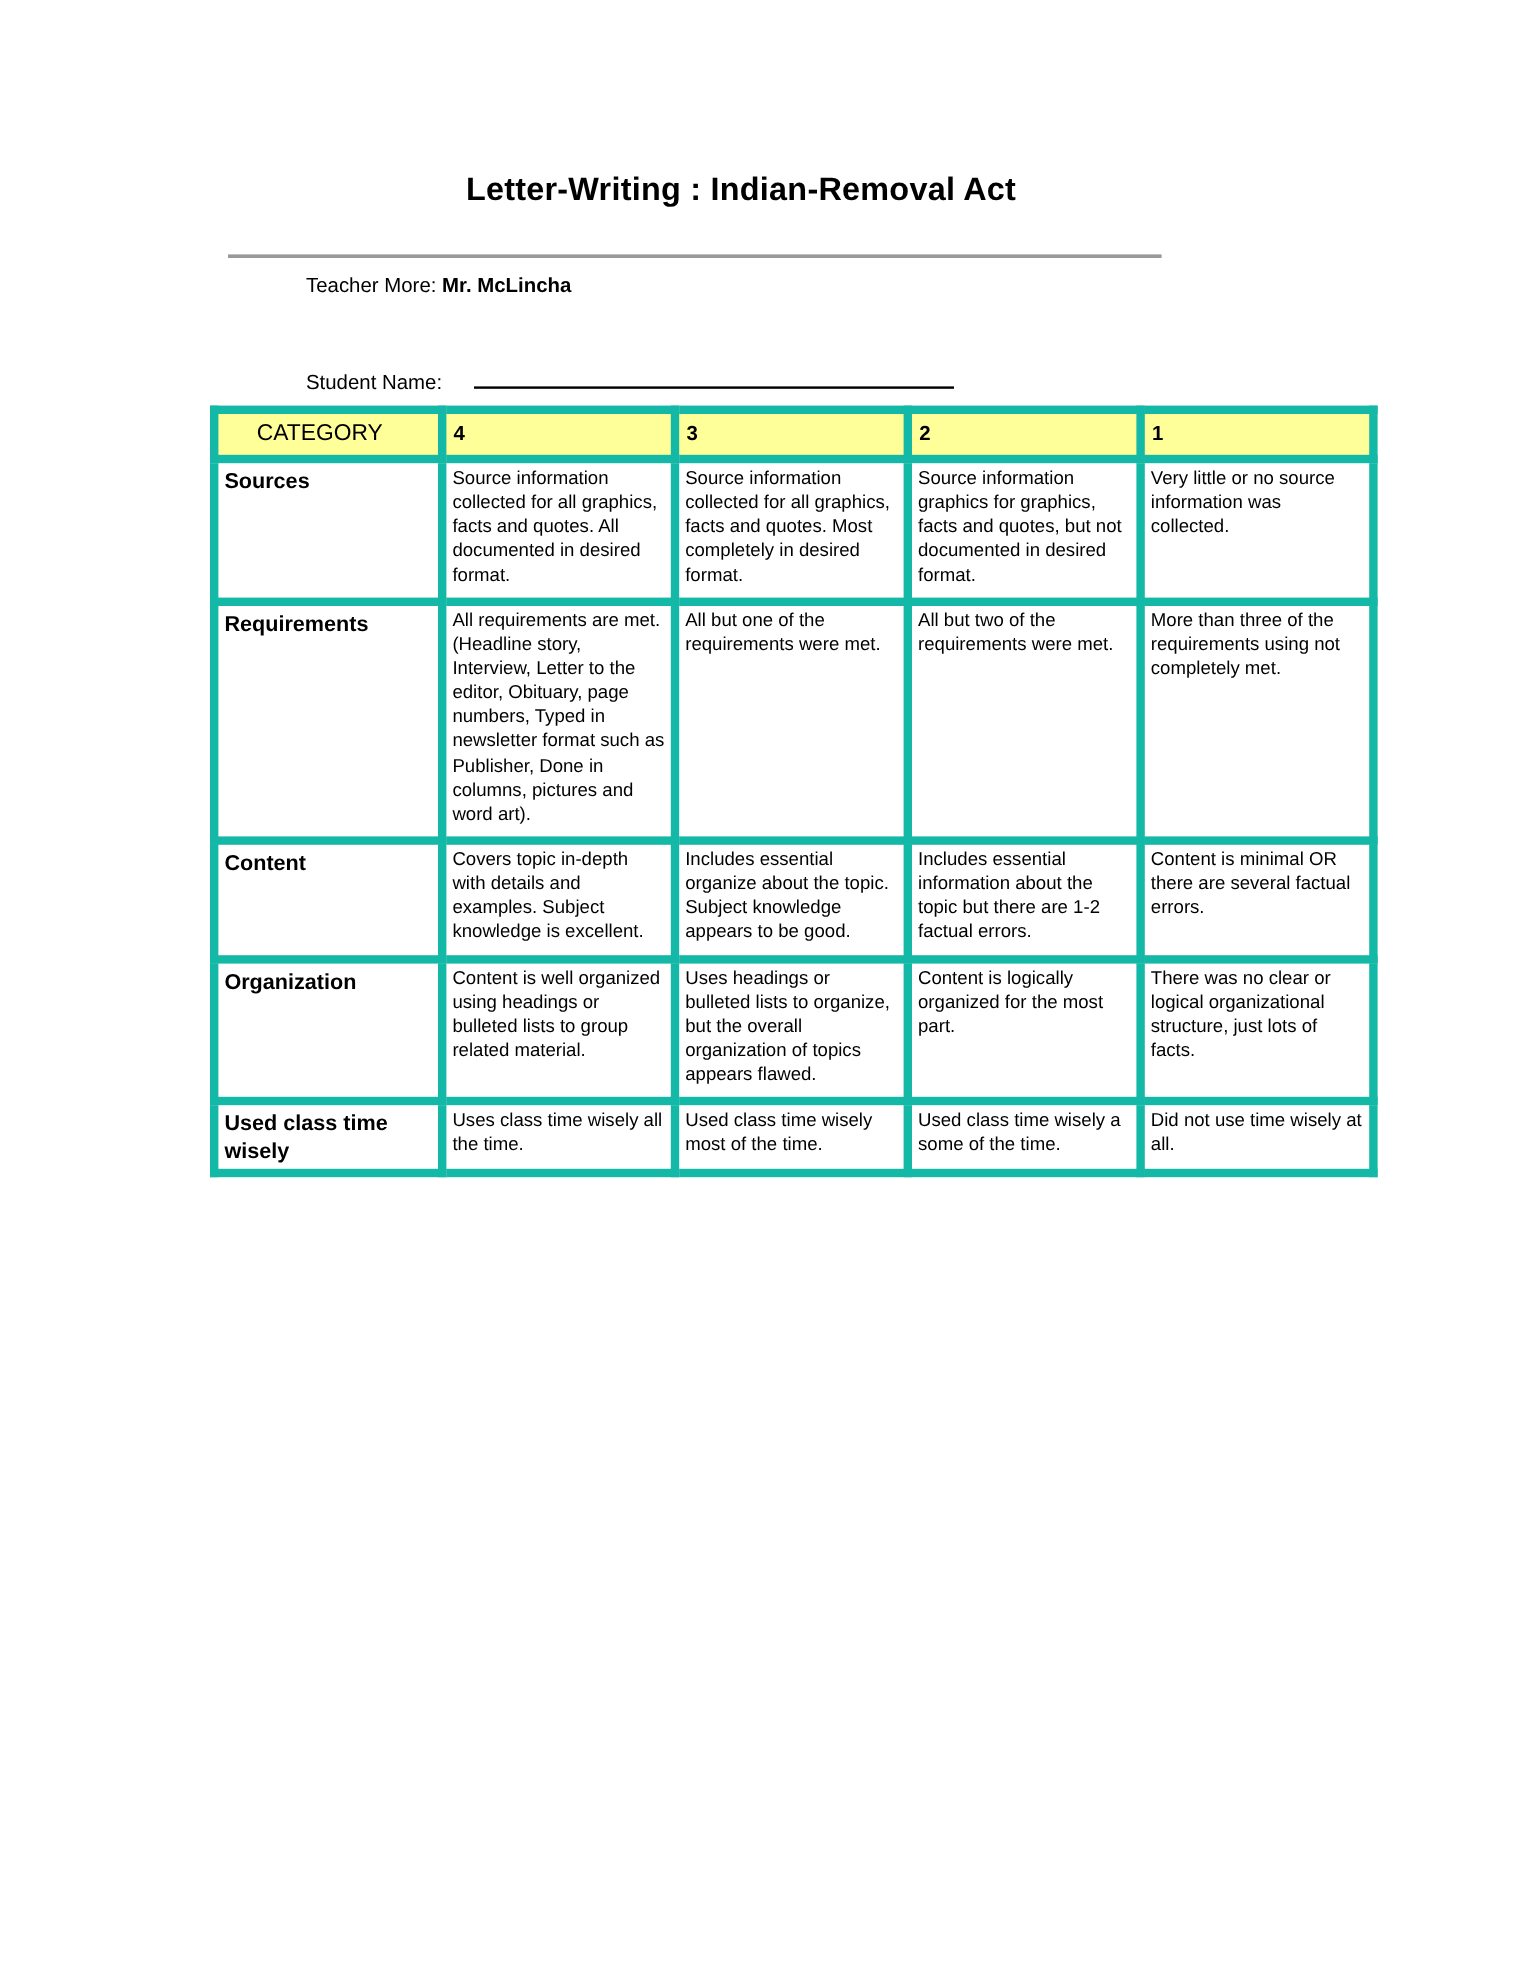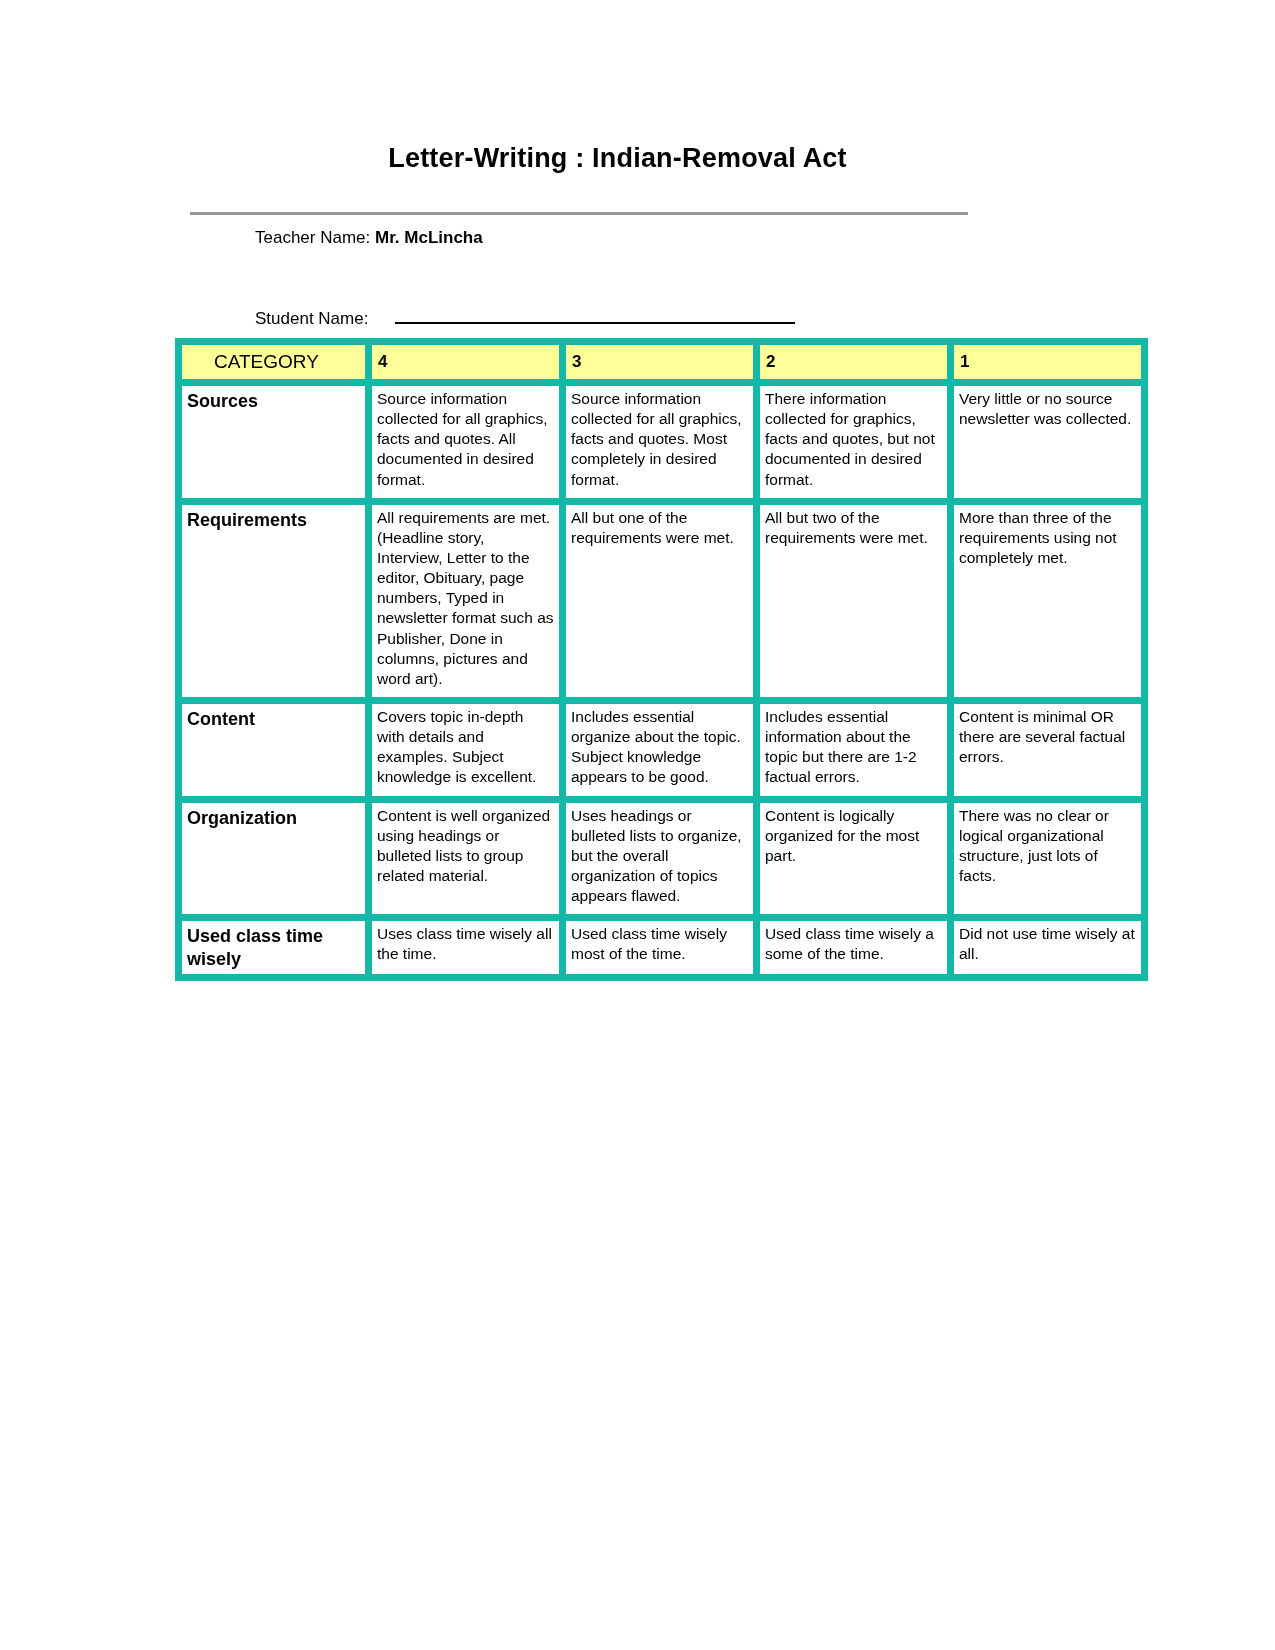--- a/index.html
+++ b/index.html
@@ -103,21 +103,21 @@
 </head>
 <body>
 
 <div class="page">
 
   <h1 class="title">Letter-Writing : Indian-Removal Act</h1>
 
   <div class="divider"></div>
 
   <div class="teacher-line">
-    <span>Teacher Name:</span>
+    <span>Teacher More:</span>
     <b>Mr. McLincha</b>
   </div>
 
   <div class="student-line">
     <span>Student Name:</span>
     <span class="student-underline"></span>
   </div>
 
   <table class="rubric">
     <colgroup>
@@ -134,22 +134,22 @@
         <th>3</th>
         <th>2</th>
         <th>1</th>
       </tr>
     </thead>
     <tbody>
       <tr>
         <td class="cat">Sources</td>
         <td class="cell">Source information collected for all graphics, facts and quotes. All documented in desired format.</td>
         <td class="cell">Source information collected for all graphics, facts and quotes. Most completely in desired format.</td>
-        <td class="cell">There information collected for graphics, facts and quotes, but not documented in desired format.</td>
-        <td class="cell">Very little or no source newsletter was collected.</td>
+        <td class="cell">Source information graphics for graphics, facts and quotes, but not documented in desired format.</td>
+        <td class="cell">Very little or no source information was collected.</td>
       </tr>
       <tr>
         <td class="cat">Requirements</td>
         <td class="cell">All requirements are met. (Headline story, Interview, Letter to the editor, Obituary, page numbers, Typed in newsletter format such as Publisher, Done in columns, pictures and word art).</td>
         <td class="cell">All but one of the requirements were met.</td>
         <td class="cell">All but two of the requirements were met.</td>
         <td class="cell">More than three of the requirements using not completely met.</td>
       </tr>
       <tr>
         <td class="cat">Content</td>

